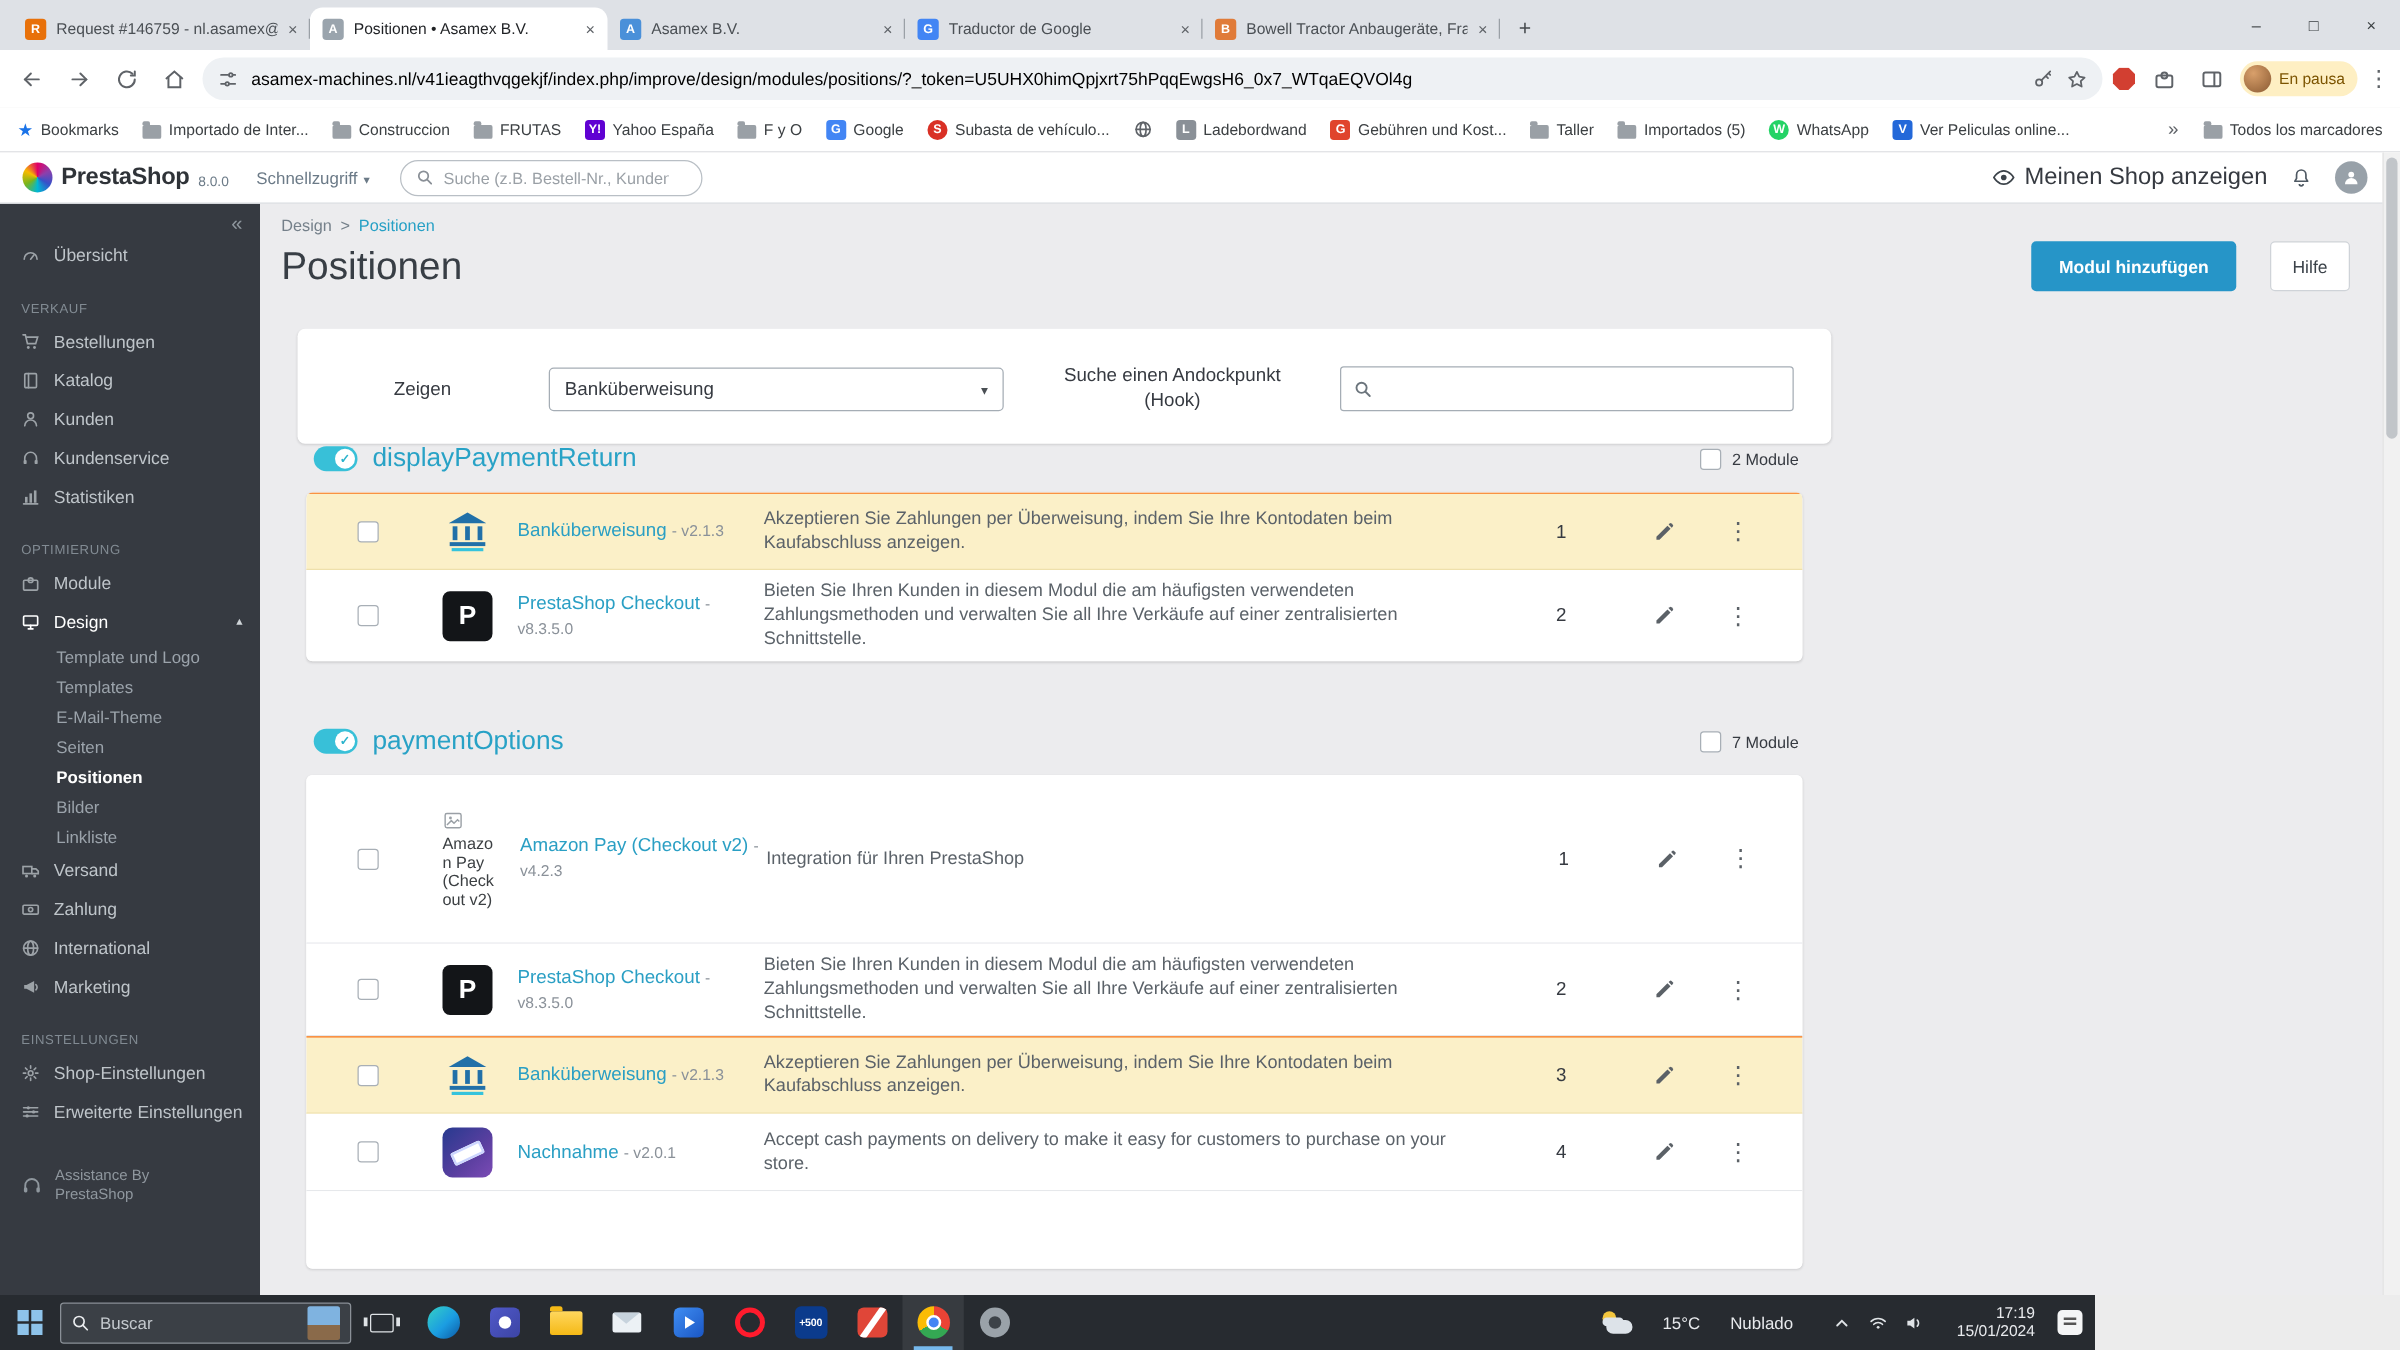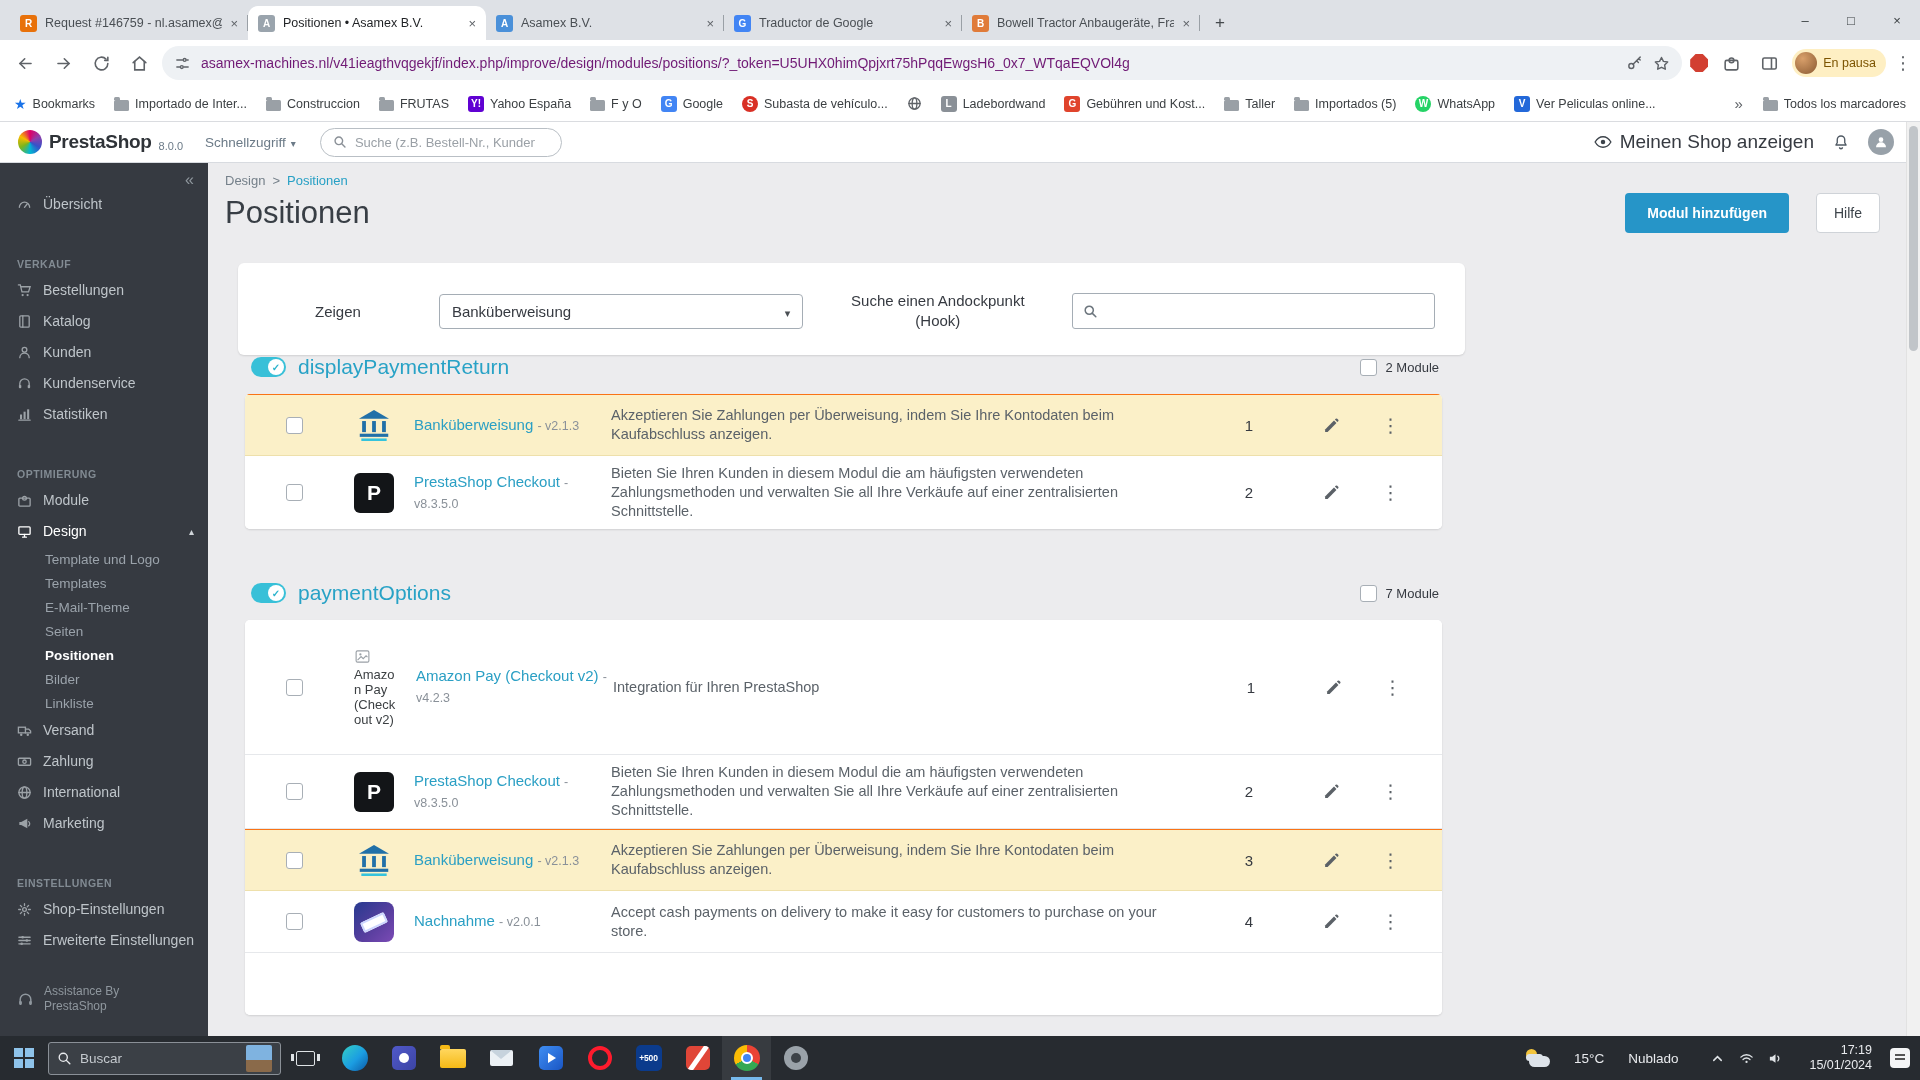--- a/index.html
+++ b/index.html
@@ -18,21 +18,21 @@
 .newtab-btn{width:28px;height:28px;margin:0 0 3px 6px;border-radius:50%;display:flex;align-items:center;justify-content:center;font-size:17px;color:#45494d}
 .win-controls{position:absolute;right:0;top:0;height:40px;display:flex}
 .wc{width:46px;height:40px;display:flex;align-items:center;justify-content:center;font-size:13px;color:#3b4043}
 
 
 .toolbar{height:46px;background:#fff;display:flex;align-items:center;padding:0 10px;gap:8px}
 .nav-ic{width:30px;height:30px;display:flex;align-items:center;justify-content:center;flex:none}
 .nav-ic svg{width:19px;height:19px}
 .omnibox{flex:1;height:34px;border-radius:17px;background:#eef1f4;display:flex;align-items:center;gap:10px;padding:0 12px;min-width:0}
 .om-ic svg{width:17px;height:17px;display:block}
-.url-text{flex:1;font-size:14px;color:#701a75;white-space:nowrap;overflow:hidden}
+.url-text{flex:1;font-size:14px;color:#000000;white-space:nowrap;overflow:hidden}
 .ext-badge{width:18px;height:18px;background:#d23f31;flex:none;clip-path:polygon(30% 0,70% 0,100% 30%,100% 70%,70% 100%,30% 100%,0 70%,0 30%)}
 .profile-chip{height:28px;border-radius:14px;background:#feefc3;display:flex;align-items:center;gap:6px;padding:0 10px 0 3px;font-size:12.5px;color:#7c5400;flex:none}
 .avatar-sm{width:22px;height:22px;border-radius:50%;background:radial-gradient(circle at 35% 30%,#d9a06b,#8a5a32)}
 .kebab-v{font-size:18px;color:#5f6368;width:16px;text-align:center;flex:none}
 
 
 .bookmarks{height:36px;background:#fff;display:flex;align-items:center;padding:0 14px;font-size:12.5px;color:#3c4043;border-bottom:1px solid #dadce0}
 .bm-list{display:flex;align-items:center;gap:19px}
 .bm{display:flex;align-items:center;gap:6px;white-space:nowrap}
 .ic-folder{width:15px;height:11px;background:#9aa0a6;border-radius:1.5px;position:relative;margin-top:3px;flex:none}
@@ -65,21 +65,21 @@
 
 
 .admin-body{display:flex;height:873px;overflow:hidden}
 .sidebar{width:208px;background:#363a41;color:#bfc5ca;flex:none;font-size:14px;display:flex;flex-direction:column}
 .collapse-row{display:flex;justify-content:flex-end;padding:8px 14px 0;color:#8f979e;font-size:16px}
 .side-item{display:flex;align-items:center;gap:11px;padding:7px 0 7px 17px;line-height:17px;cursor:default}
 .side-item svg{width:15px;height:15px;flex:none;opacity:.75}
 .side-item.parent-active{color:#fff}
 .side-item.parent-active svg{opacity:1}
 .caret{margin-left:auto;margin-right:14px;font-size:10px;color:#cfd4d8}
-.side-section{margin-top:32px;font-size:10.5px;letter-spacing:.5px;color:#828b93;padding:6px 0 5px 17px;font-weight:bold}
+.side-section{margin-top:15px;font-size:10.5px;letter-spacing:.5px;color:#828b93;padding:6px 0 5px 17px;font-weight:normal}
 .side-sub{padding:4.5px 0 4.5px 45px;font-size:13.5px;color:#9ba3ab;cursor:default}
 .side-sub.active{color:#fff;font-weight:bold}
 .assist{margin-top:28px;padding-left:17px;display:flex;gap:10px;color:#8f979e;font-size:12px;line-height:15px;align-items:center}
 .assist svg{width:17px;height:17px;flex:none}
 .assist-txt{width:92px}
 
 
 .content{flex:1;background:#ececee;overflow:hidden;padding:10px 0 0 17px;position:relative}
 .breadcrumb{font-size:13px;color:#75808a;display:flex;gap:7px}
 .bc-cur{color:#27a0c5}
@@ -136,21 +136,21 @@
 .mod-pos{margin-left:28px;width:60px;text-align:center;font-size:15px;color:#363a41;flex:none}
 .edit-btn{margin-left:42px;flex:none;width:20px;display:flex;justify-content:center}
 .edit-btn svg{width:17px;height:17px}
 .kebab{margin-left:40px;flex:none;font-size:19px;color:#5b6167;width:18px;text-align:center}
 
 
 .scrollbar{position:absolute;right:0;top:122px;width:14px;height:914px;background:#f1f1f1;border-left:1px solid #e2e2e2;z-index:40}
 .scroll-thumb{position:absolute;top:4px;left:2px;width:9px;height:225px;background:#c1c5c9;border-radius:5px}
 
 
-.taskbar{position:absolute;left:0;bottom:0;width:1920px;height:44px;background:#272b30;display:flex;align-items:center;color:#e8eaed;z-index:50}
+.taskbar{position:absolute;left:0;bottom:0;width:1676px;height:44px;background:#272b30;display:flex;align-items:center;color:#e8eaed;z-index:50}
 .tb-start{width:48px;height:44px;display:flex;align-items:center;justify-content:center;flex:none}
 .win-logo{display:grid;grid-template-columns:9px 9px;grid-template-rows:9px 9px;gap:1.5px}
 .win-logo span{background:#8ec3ea}
 .tb-search{width:233px;height:33px;background:#3b4046;border:1px solid #8a9097;border-radius:3px;display:flex;align-items:center;gap:8px;padding:0 8px;flex:none}
 .tb-search svg{width:15px;height:15px;flex:none}
 .tb-search input{flex:1;min-width:0;border:none;outline:none;background:transparent;font-family:inherit;font-size:13.5px;color:#c4c9ce}
 .tb-search input::placeholder{color:#c4c9ce}
 .tb-thumb{width:26px;height:27px;border-radius:2px;background:linear-gradient(#7fb3e0 55%,#8a6a4a 55%);flex:none}
 .tb-apps{display:flex;height:44px}
 .tb-app{width:49px;display:flex;align-items:center;justify-content:center;position:relative}

